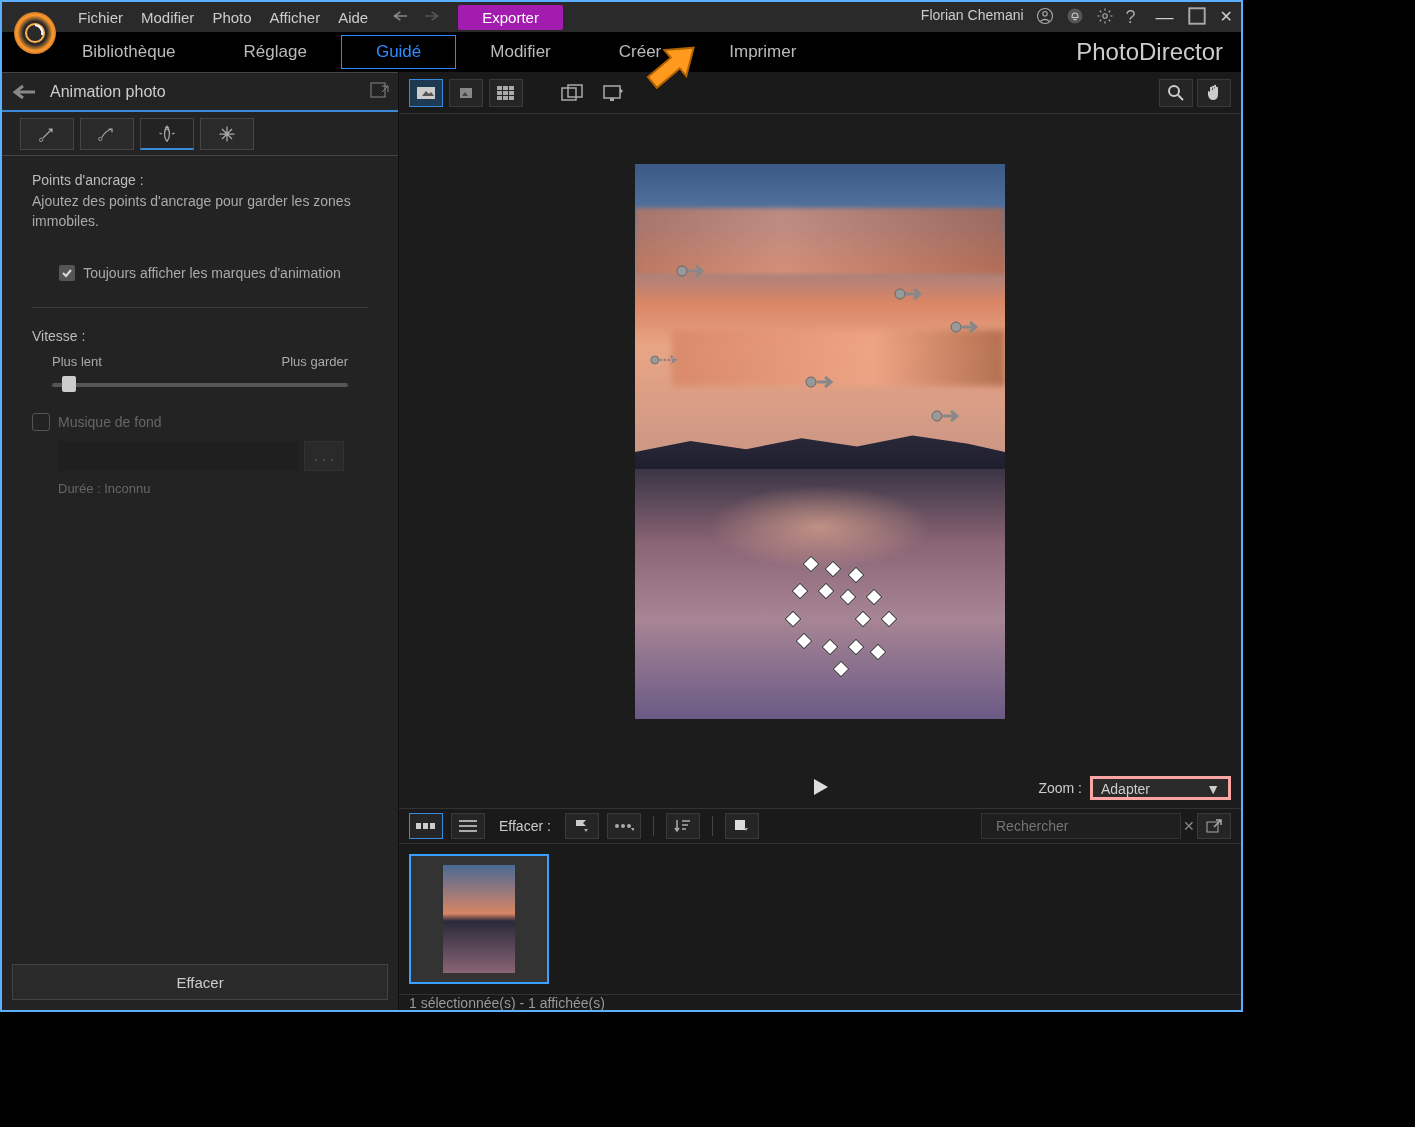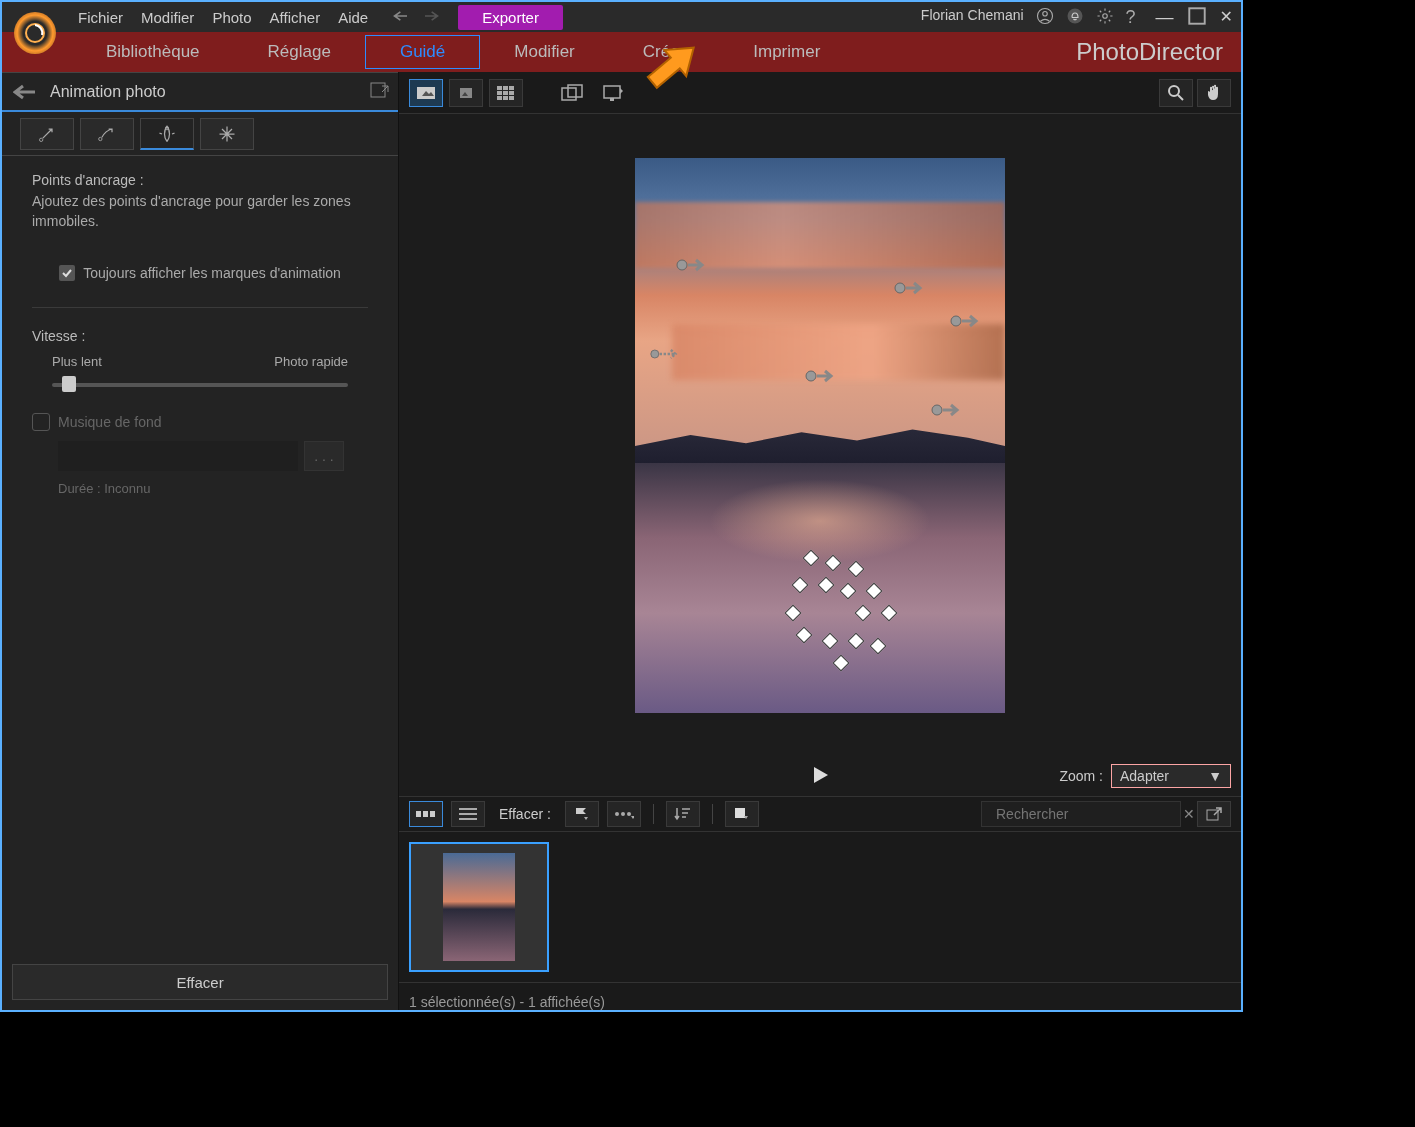--- a/index.html
+++ b/index.html
@@ -14,21 +14,21 @@
   .menu-items { display: flex; margin-left: 70px; gap: 18px; font-size: 15px; }
   .menu-items span { cursor: pointer; }
   .undo-redo { display: flex; gap: 8px; margin-left: 24px; }
   .undo-redo svg { width: 20px; height: 16px; }
   .export-btn { margin-left: 18px; background: #a21caf; color: #fff; padding: 4px 24px; font-size: 15px; border-radius: 2px; cursor:pointer; }
   .right-menu { position: absolute; right: 8px; display: flex; align-items: flex-start; gap: 12px; font-size: 14px; }
   .right-menu svg { width: 18px; height: 18px; }
   .win-controls { display:flex; gap:14px; margin-left: 8px; }
 
   
-  .module-bar { height: 40px; background: #7f1d1d; display: flex; align-items: center; padding-left: 70px; position: relative; }
+  .module-bar { height: 40px; background: #000000; display: flex; align-items: center; padding-left: 46px; position: relative; }
   .module-tab { padding: 6px 34px; font-size: 17px; cursor: pointer; color: #bbb; }
   .module-tab.active { border: 1px solid #2d8cff; color: #2d8cff; }
   .brand { position: absolute; right: 18px; font-size: 24px; color: #ccc; font-weight: 300; }
 
   
   .main { display: flex; height: calc(100% - 70px); }
 
   
   .left-panel { width: 397px; background: #232323; border-right: 1px solid #111; display: flex; flex-direction: column; }
   .panel-header { height: 40px; border-top:1px solid #444; border-bottom:2px solid #3a8adb; display: flex; align-items: center; padding: 0 8px; gap: 10px; }
@@ -76,35 +76,35 @@
   .water { position:absolute; top:55%; left:0; right:0; bottom:0; background: linear-gradient(180deg, #3a3545 0%, #8a6575 30%, #a88595 60%, #6a5a85 100%);}
   .water-reflect { position:absolute; top:58%; left:20%; width:60%; height:15%; background: radial-gradient(ellipse, #f0b595 0%, transparent 70%); opacity:0.6;}
 
   .motion-arrow { position:absolute; width:32px; height:16px; }
   .motion-arrow svg { width:100%; height:100%; }
   .anchor { position:absolute; width:12px; height:12px; background:#fff; transform:rotate(45deg); border:1px solid #333; }
 
   .play-bar { height: 40px; display:flex; align-items:center; justify-content:center; position:relative; background:#1c1c1c; }
   .play-btn svg { width:20px; height:20px; }
   .zoom-ctrl { position:absolute; right:10px; display:flex; align-items:center; gap:8px; font-size:14px;}
-  .zoom-select { width: 120px; height: 24px; background:#2a2a2a; border:1px solid #fca5a5; padding: 2px 8px; display:flex; align-items:center; justify-content:space-between; }
+  .zoom-select { width: 141px; height: 24px; background:#2a2a2a; border:3px solid #fca5a5; padding: 2px 8px; display:flex; align-items:flex-start; justify-content:space-between; }
 
   
   .filmstrip-bar { height: 36px; border-top:1px solid #333; border-bottom:1px solid #333; display:flex; align-items:center; padding: 0 10px; gap:8px; }
   .fs-btn { width:34px; height:26px; border:1px solid #3a3a3a; background:#252525; display:flex; align-items:center; justify-content:center; cursor:pointer;}
   .fs-btn.active { border:1px solid #3a8adb; }
   .fs-label { font-size:14px; margin: 0 6px; }
   .search-box { margin-left:auto; width: 200px; height:26px; background:#1f1f1f; border:1px solid #333; display:flex; align-items:center; padding:0 8px; gap:6px;}
   .search-box input { background:transparent; border:none; color:#aaa; flex:1; outline:none; font-size:14px;}
 
   .filmstrip { height: 150px; padding: 10px; display:flex; gap:10px; }
   .thumb { width: 140px; height: 130px; border: 2px solid #3aa0ff; background:#333; display:flex; align-items:center; justify-content:center; }
   .thumb-img { width: 72px; height: 108px; background: linear-gradient(180deg, #4a6a95 0%, #d88565 45%, #2a2a3a 52%, #8a6575 100%);}
 
-  .status-bar { height: 28px; border-top:1px solid #333; display:flex; align-items:flex-end; padding: 0 10px; font-size:14px; color:#999;gap:44px; }
+  .status-bar { height: 16px; border-top:1px solid #333; display:flex; align-items:center; padding: 0 10px; font-size:14px; color:#999;gap:44px; }
   .status-right { margin-left:auto; }
 
   
   .annotation-arrow { position:absolute; top: 36px; left: 636px; z-index:100; pointer-events:none; }
 </style>
 </head>
 <body>
 
 <div class="app">
 
@@ -220,21 +220,21 @@
               </svg>
             </div>
           <span>Toujours afficher les marques d'animation</span>
         </div>
 
         <div class="divider"></div>
 
         <div class="speed-label">Vitesse :</div>
         <div class="slider-row">
           <span>Plus lent</span>
-          <span>Photo rapide</span>
+          <span>Plus garder</span>
         </div>
         <div class="slider">
           <div class="slider-track"></div>
           <div class="slider-thumb"></div>
         </div>
 
         <div class="music-row">
           <div class="music-check"></div>
           <span>Musique de fond</span>
         </div>

